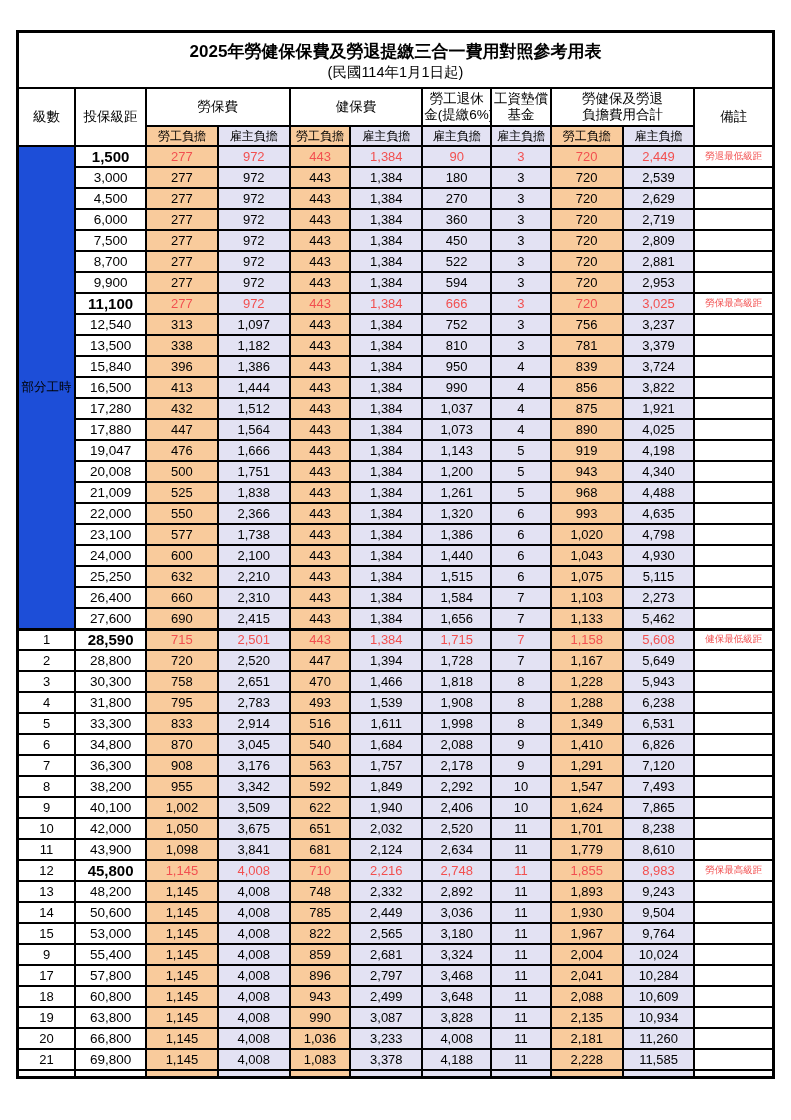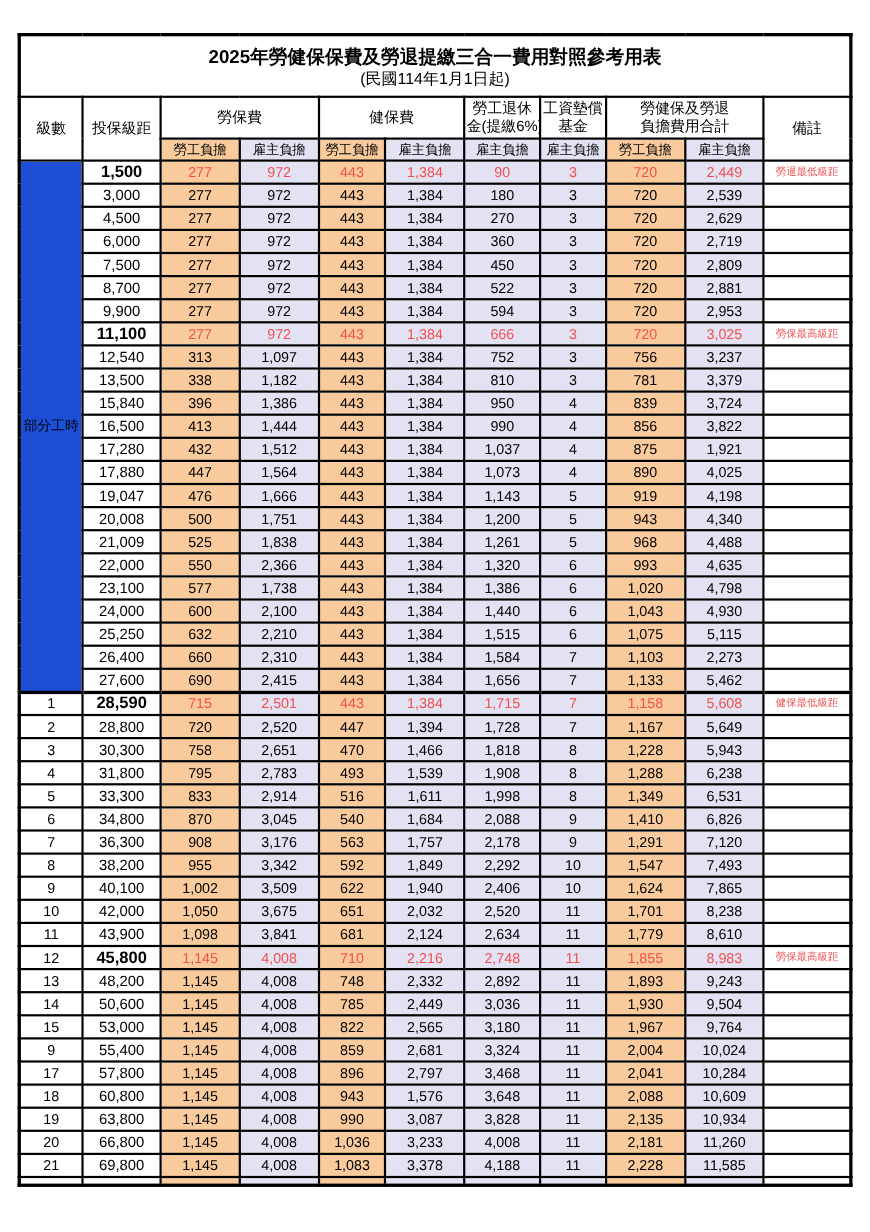--- a/index.html
+++ b/index.html
@@ -601,21 +601,21 @@
         <td class="orange num">2,041</td>
         <td class="lav num">10,284</td>
         <td class="remark"></td>
       </tr>
       <tr>
         <td class="level">18</td>
         <td class="bracket">60,800</td>
         <td class="orange num">1,145</td>
         <td class="lav num">4,008</td>
         <td class="orange num">943</td>
-        <td class="lav num">1,576</td>
+        <td class="lav num">2,499</td>
         <td class="lav num">3,648</td>
         <td class="lav num">11</td>
         <td class="orange num">2,088</td>
         <td class="lav num">10,609</td>
         <td class="remark"></td>
       </tr>
       <tr>
         <td class="level">19</td>
         <td class="bracket">63,800</td>
         <td class="orange num">1,145</td>

